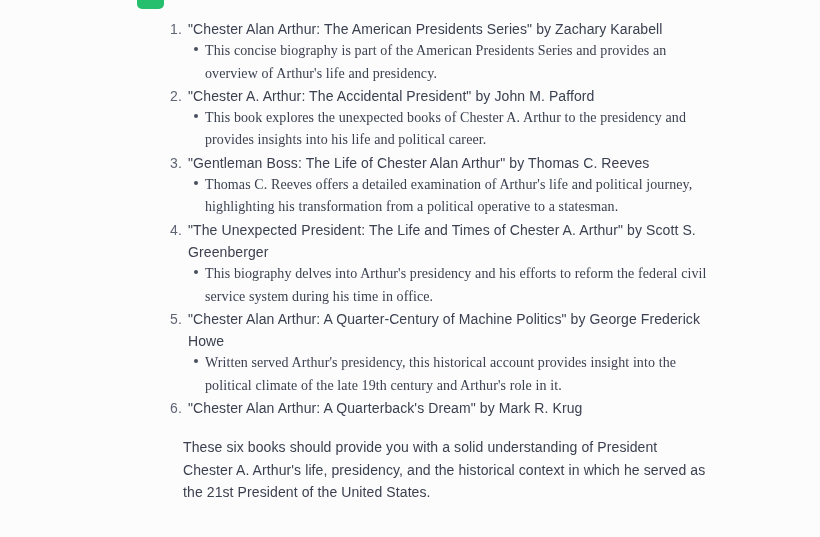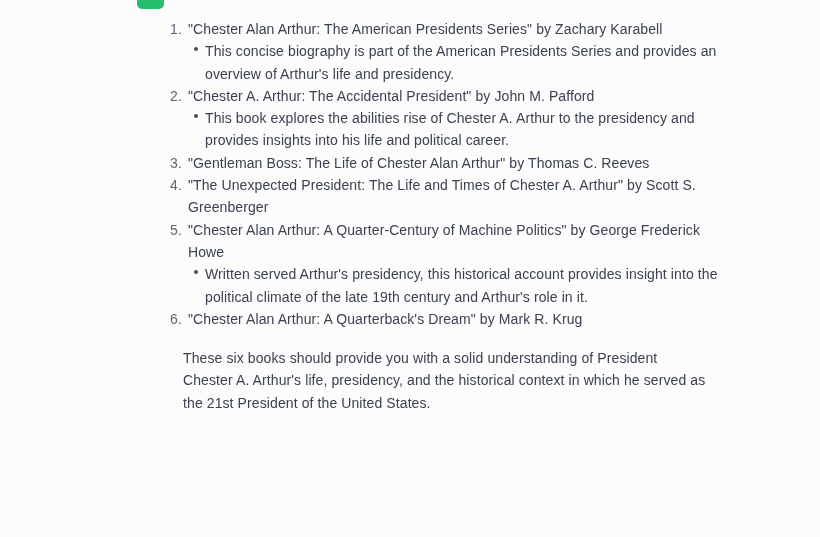--- a/index.html
+++ b/index.html
@@ -63,20 +63,21 @@
     width: 4px;
     height: 4px;
     border-radius: 50%;
     background: #474e5d;
     margin-top: 7px;
   }
   .book-description {
     flex: 1;
     min-width: 0;
     margin-left: 7px;
+    font-family: Liberation Serif, serif;
   }
   .closing-paragraph {
     margin: 17px 0 0 13px;
     width: 524px;
   }
 </style>
 </head>
 <body>
 
 <div class="avatar"></div>
@@ -94,35 +95,43 @@
     </div>
   </li>
 
   <li class="book-item">
     <div class="book-title-line">
       <span class="book-number">2.</span>
       <span class="book-title">"Chester A. Arthur: The Accidental President" by John M. Pafford</span>
     </div>
     <div class="book-desc-line">
       <span class="bullet-dot"></span>
-      <span class="book-description">This book explores the abilities rise of Chester A. Arthur to the presidency and provides insights into his life and political career.</span>
+      <span class="book-description">This book explores the unexpected books of Chester A. Arthur to the presidency and provides insights into his life and political career.</span>
     </div>
   </li>
 
   <li class="book-item">
     <div class="book-title-line">
       <span class="book-number">3.</span>
       <span class="book-title">"Gentleman Boss: The Life of Chester Alan Arthur" by Thomas C. Reeves</span>
     </div>
+    <div class="book-desc-line">
+      <span class="bullet-dot"></span>
+      <span class="book-description">Thomas C. Reeves offers a detailed examination of Arthur's life and political journey, highlighting his transformation from a political operative to a statesman.</span>
+    </div>
   </li>
 
   <li class="book-item">
     <div class="book-title-line">
       <span class="book-number">4.</span>
       <span class="book-title">"The Unexpected President: The Life and Times of Chester A. Arthur" by Scott S. Greenberger</span>
+    </div>
+    <div class="book-desc-line">
+      <span class="bullet-dot"></span>
+      <span class="book-description">This biography delves into Arthur's presidency and his efforts to reform the federal civil service system during his time in office.</span>
     </div>
   </li>
 
   <li class="book-item">
     <div class="book-title-line">
       <span class="book-number">5.</span>
       <span class="book-title">"Chester Alan Arthur: A Quarter-Century of Machine Politics" by George Frederick Howe</span>
     </div>
     <div class="book-desc-line">
       <span class="bullet-dot"></span>

